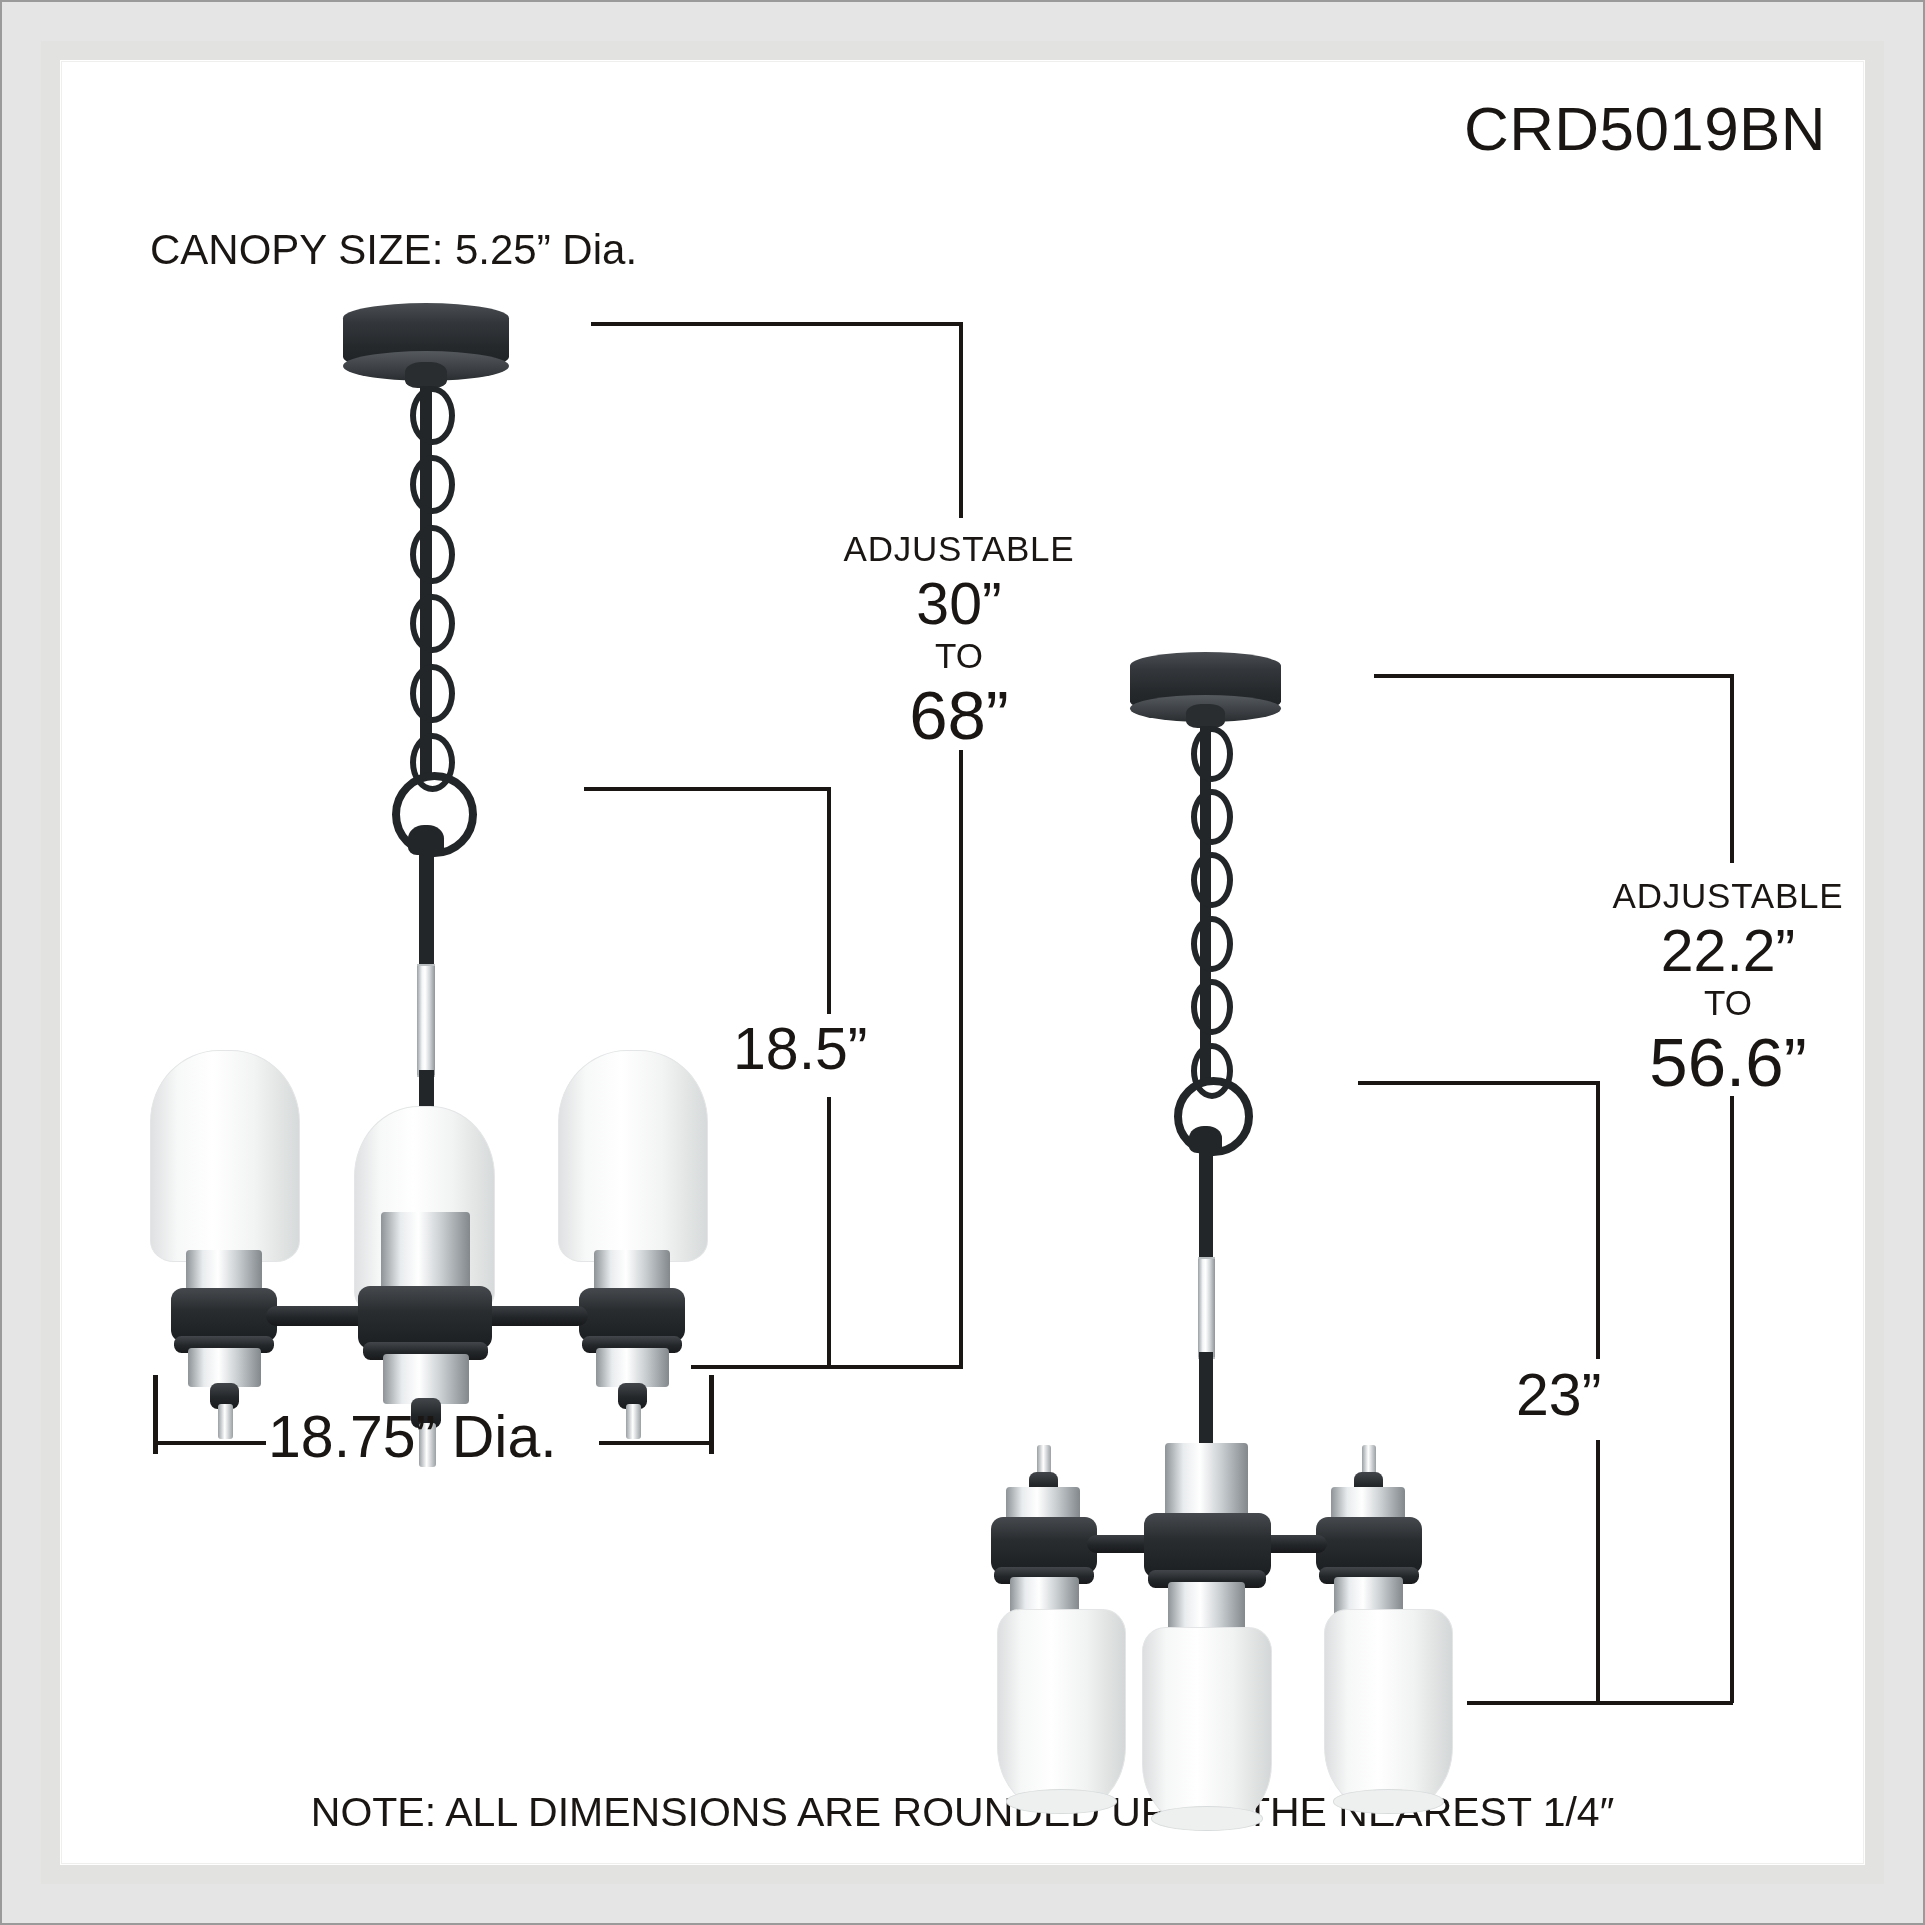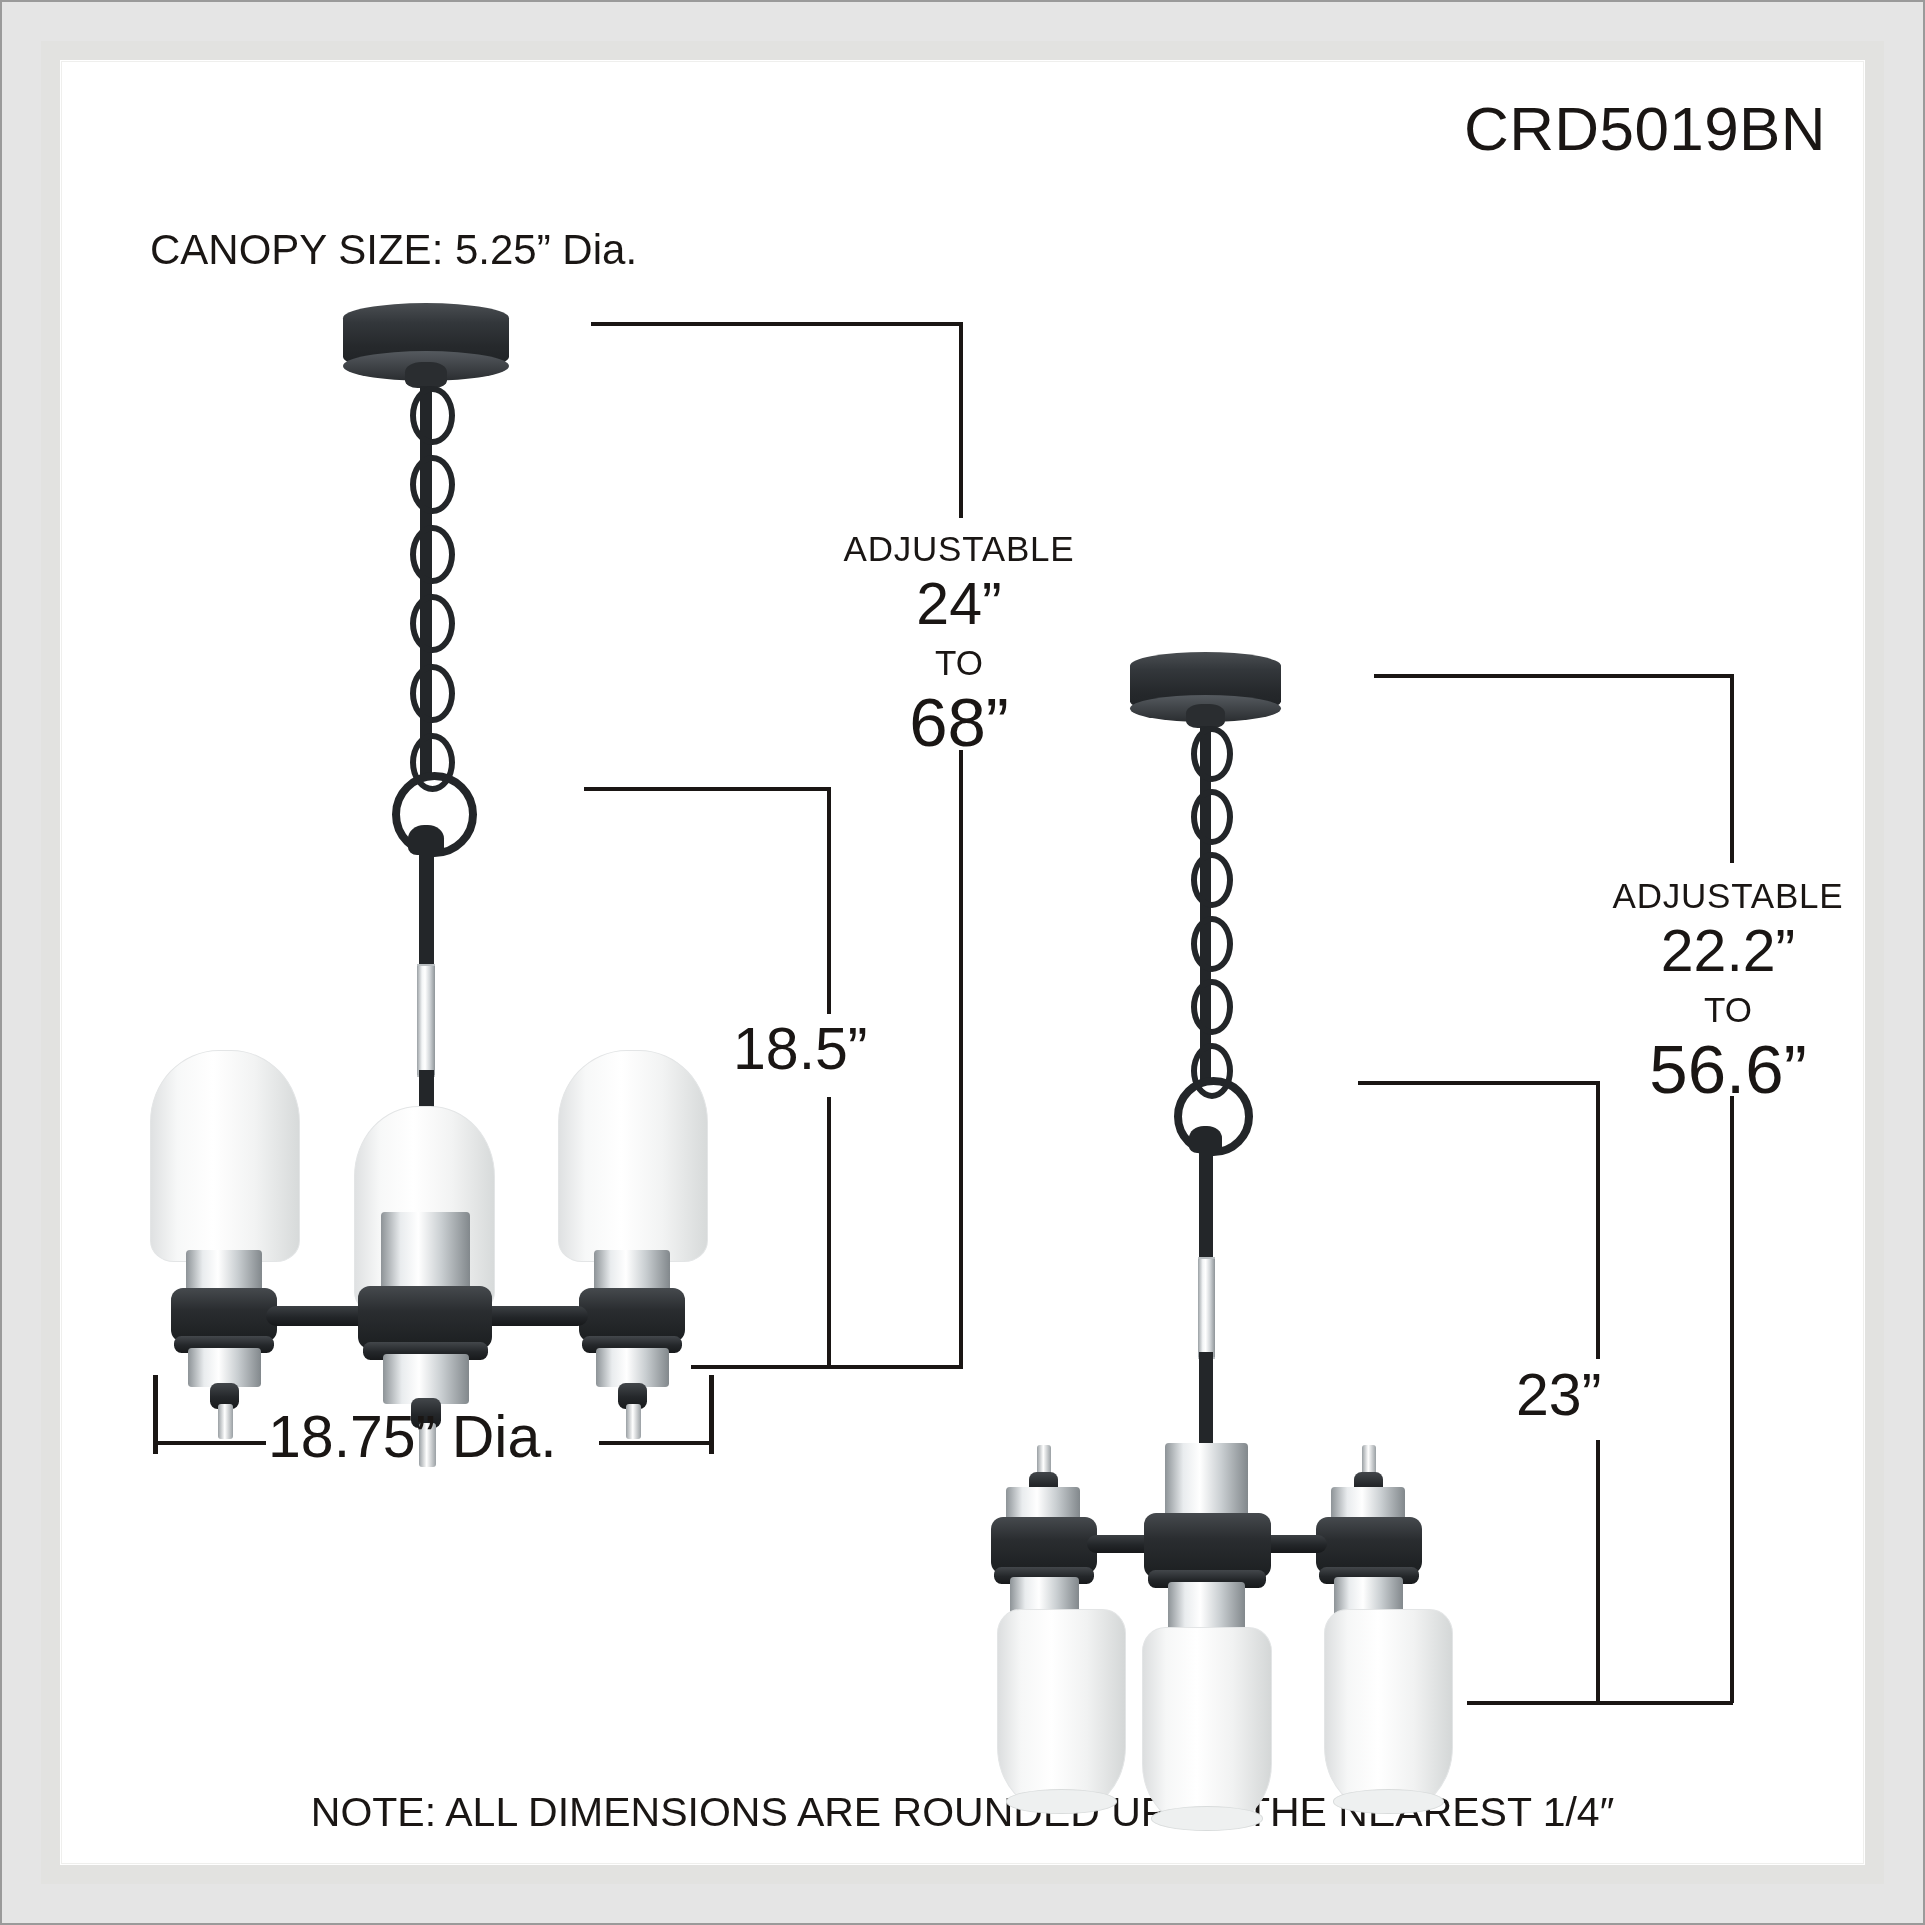--- a/index.html
+++ b/index.html
@@ -70,21 +70,21 @@
   .tick-v { position: absolute; width: 4.5px; background: #1a1614; }
 
   .dim-stack {
     position: absolute;
     text-align: center;
     line-height: 1;
     white-space: nowrap;
   }
   .dim-stack .cap { font-size: 35px; letter-spacing: 0.8px; display:block; }
   .dim-stack .big { font-size: 59px; display:block; margin-top: 9px; }
-  .dim-stack .to  { font-size: 35px; display:block; margin-top: 11px; }
+  .dim-stack .to  { font-size: 35px; display:block; margin-top: 4px; }
   .dim-stack .big2{ font-size: 69px; display:block; margin-top: 7.6px; }
 
   .dim-single {
     position: absolute;
     font-size: 59px;
     white-space: nowrap;
     line-height: 1;
   }
   .dim-dia {
     position: absolute;
@@ -301,21 +301,21 @@
     <div class="shade-rim" style="left:1331px; top:1787px; width:109px; height:22.7px;"></div>
   </div>
 
   <div class="dl-h" style="left:589px; top:320px; width:372px;"></div>
   <div class="dl-v" style="left:957px; top:320px; height:196px;"></div>
   <div class="dl-v" style="left:957px; top:748px; height:618px;"></div>
   <div class="dl-h" style="left:692px; top:1363px; width:269px;"></div>
 
   <div class="dim-stack" style="left:825px; top:529px; width:264px;">
     <span class="cap">ADJUSTABLE</span>
-    <span class="big">24”</span>
+    <span class="big">30”</span>
     <span class="to">TO</span>
     <span class="big2">68”</span>
   </div>
 
   <div class="dl-h" style="left:582px; top:785px; width:246px;"></div>
   <div class="dl-v" style="left:825px; top:785px; height:227px;"></div>
   <div class="dl-v" style="left:825px; top:1095px; height:270px;"></div>
   <div class="dl-h" style="left:689px; top:1363px; width:139px;"></div>
 
   <div class="dim-single" style="left:731px; top:1018px;">18.5”</div>

